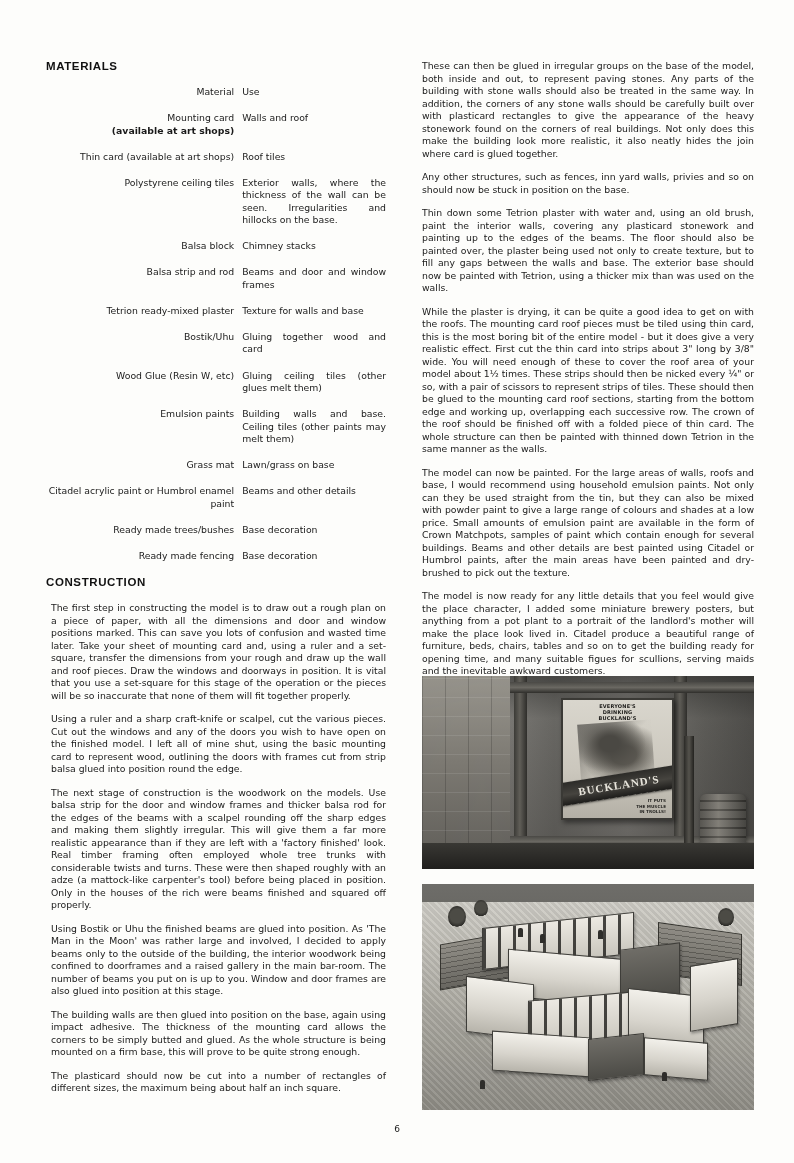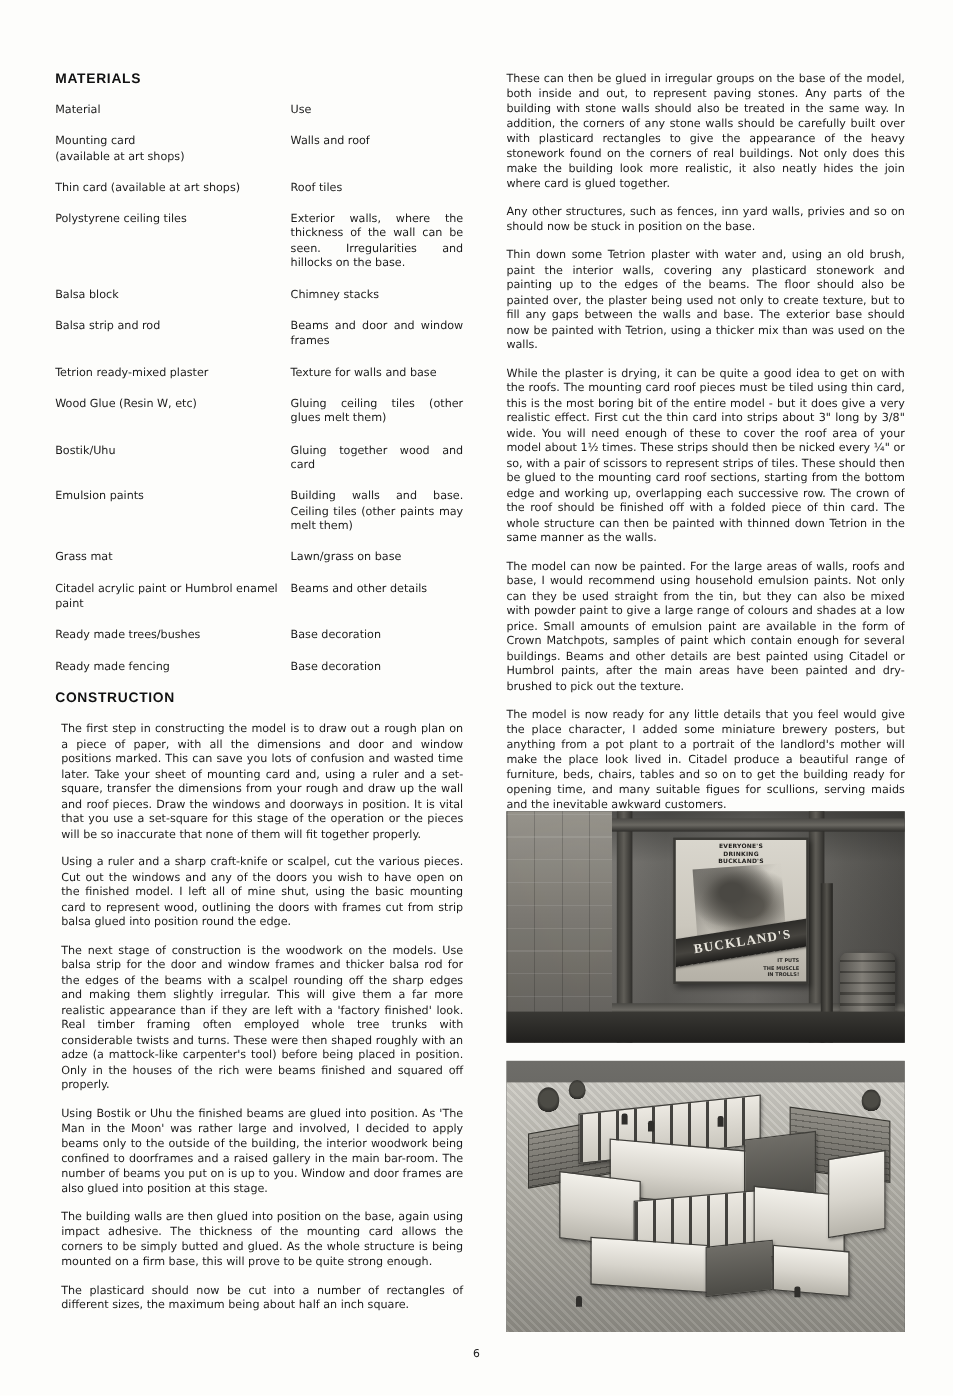--- a/index.html
+++ b/index.html
@@ -44,32 +44,34 @@
   }
   .materials-table {
     width: 100%;
     border-collapse: collapse;
     font-size: 9.3px;
     line-height: 1.32;
   }
   .materials-table td {
     vertical-align: top;
     padding: 0 0 14px 0;
+    text-align: right;
   }
   .materials-table td.mat {
     width: 193px;
     padding-right: 8px;
   }
   .materials-table td.use {
     width: 147px;
     text-align: justify;
     text-align-last: left;
   }
   .materials-table td.mat span.sub {
     display: block;
+    font-weight: bold;
   }
   .construction-head {
     margin-top: 22px;
   }
   p.body {
     font-size: 9.3px;
     line-height: 1.345;
     text-align: justify;
     text-align-last: left;
     margin: 0 0 11px 0;
@@ -310,26 +312,26 @@
         </tr>
         <tr>
           <td class="mat">Balsa strip and rod</td>
           <td class="use">Beams and door and window frames</td>
         </tr>
         <tr>
           <td class="mat">Tetrion ready-mixed plaster</td>
           <td class="use">Texture for walls and base</td>
         </tr>
         <tr>
+          <td class="mat">Bostik/Uhu</td>
+          <td class="use">Gluing together wood and card</td>
+        </tr>
+        <tr>
           <td class="mat">Wood Glue (Resin W, etc)</td>
           <td class="use">Gluing ceiling tiles (other glues melt them)</td>
-        </tr>
-        <tr>
-          <td class="mat">Bostik/Uhu</td>
-          <td class="use">Gluing together wood and card</td>
         </tr>
         <tr>
           <td class="mat">Emulsion paints</td>
           <td class="use">Building walls and base. Ceiling tiles (other paints may melt them)</td>
         </tr>
         <tr>
           <td class="mat">Grass mat</td>
           <td class="use">Lawn/grass on base</td>
         </tr>
         <tr>

